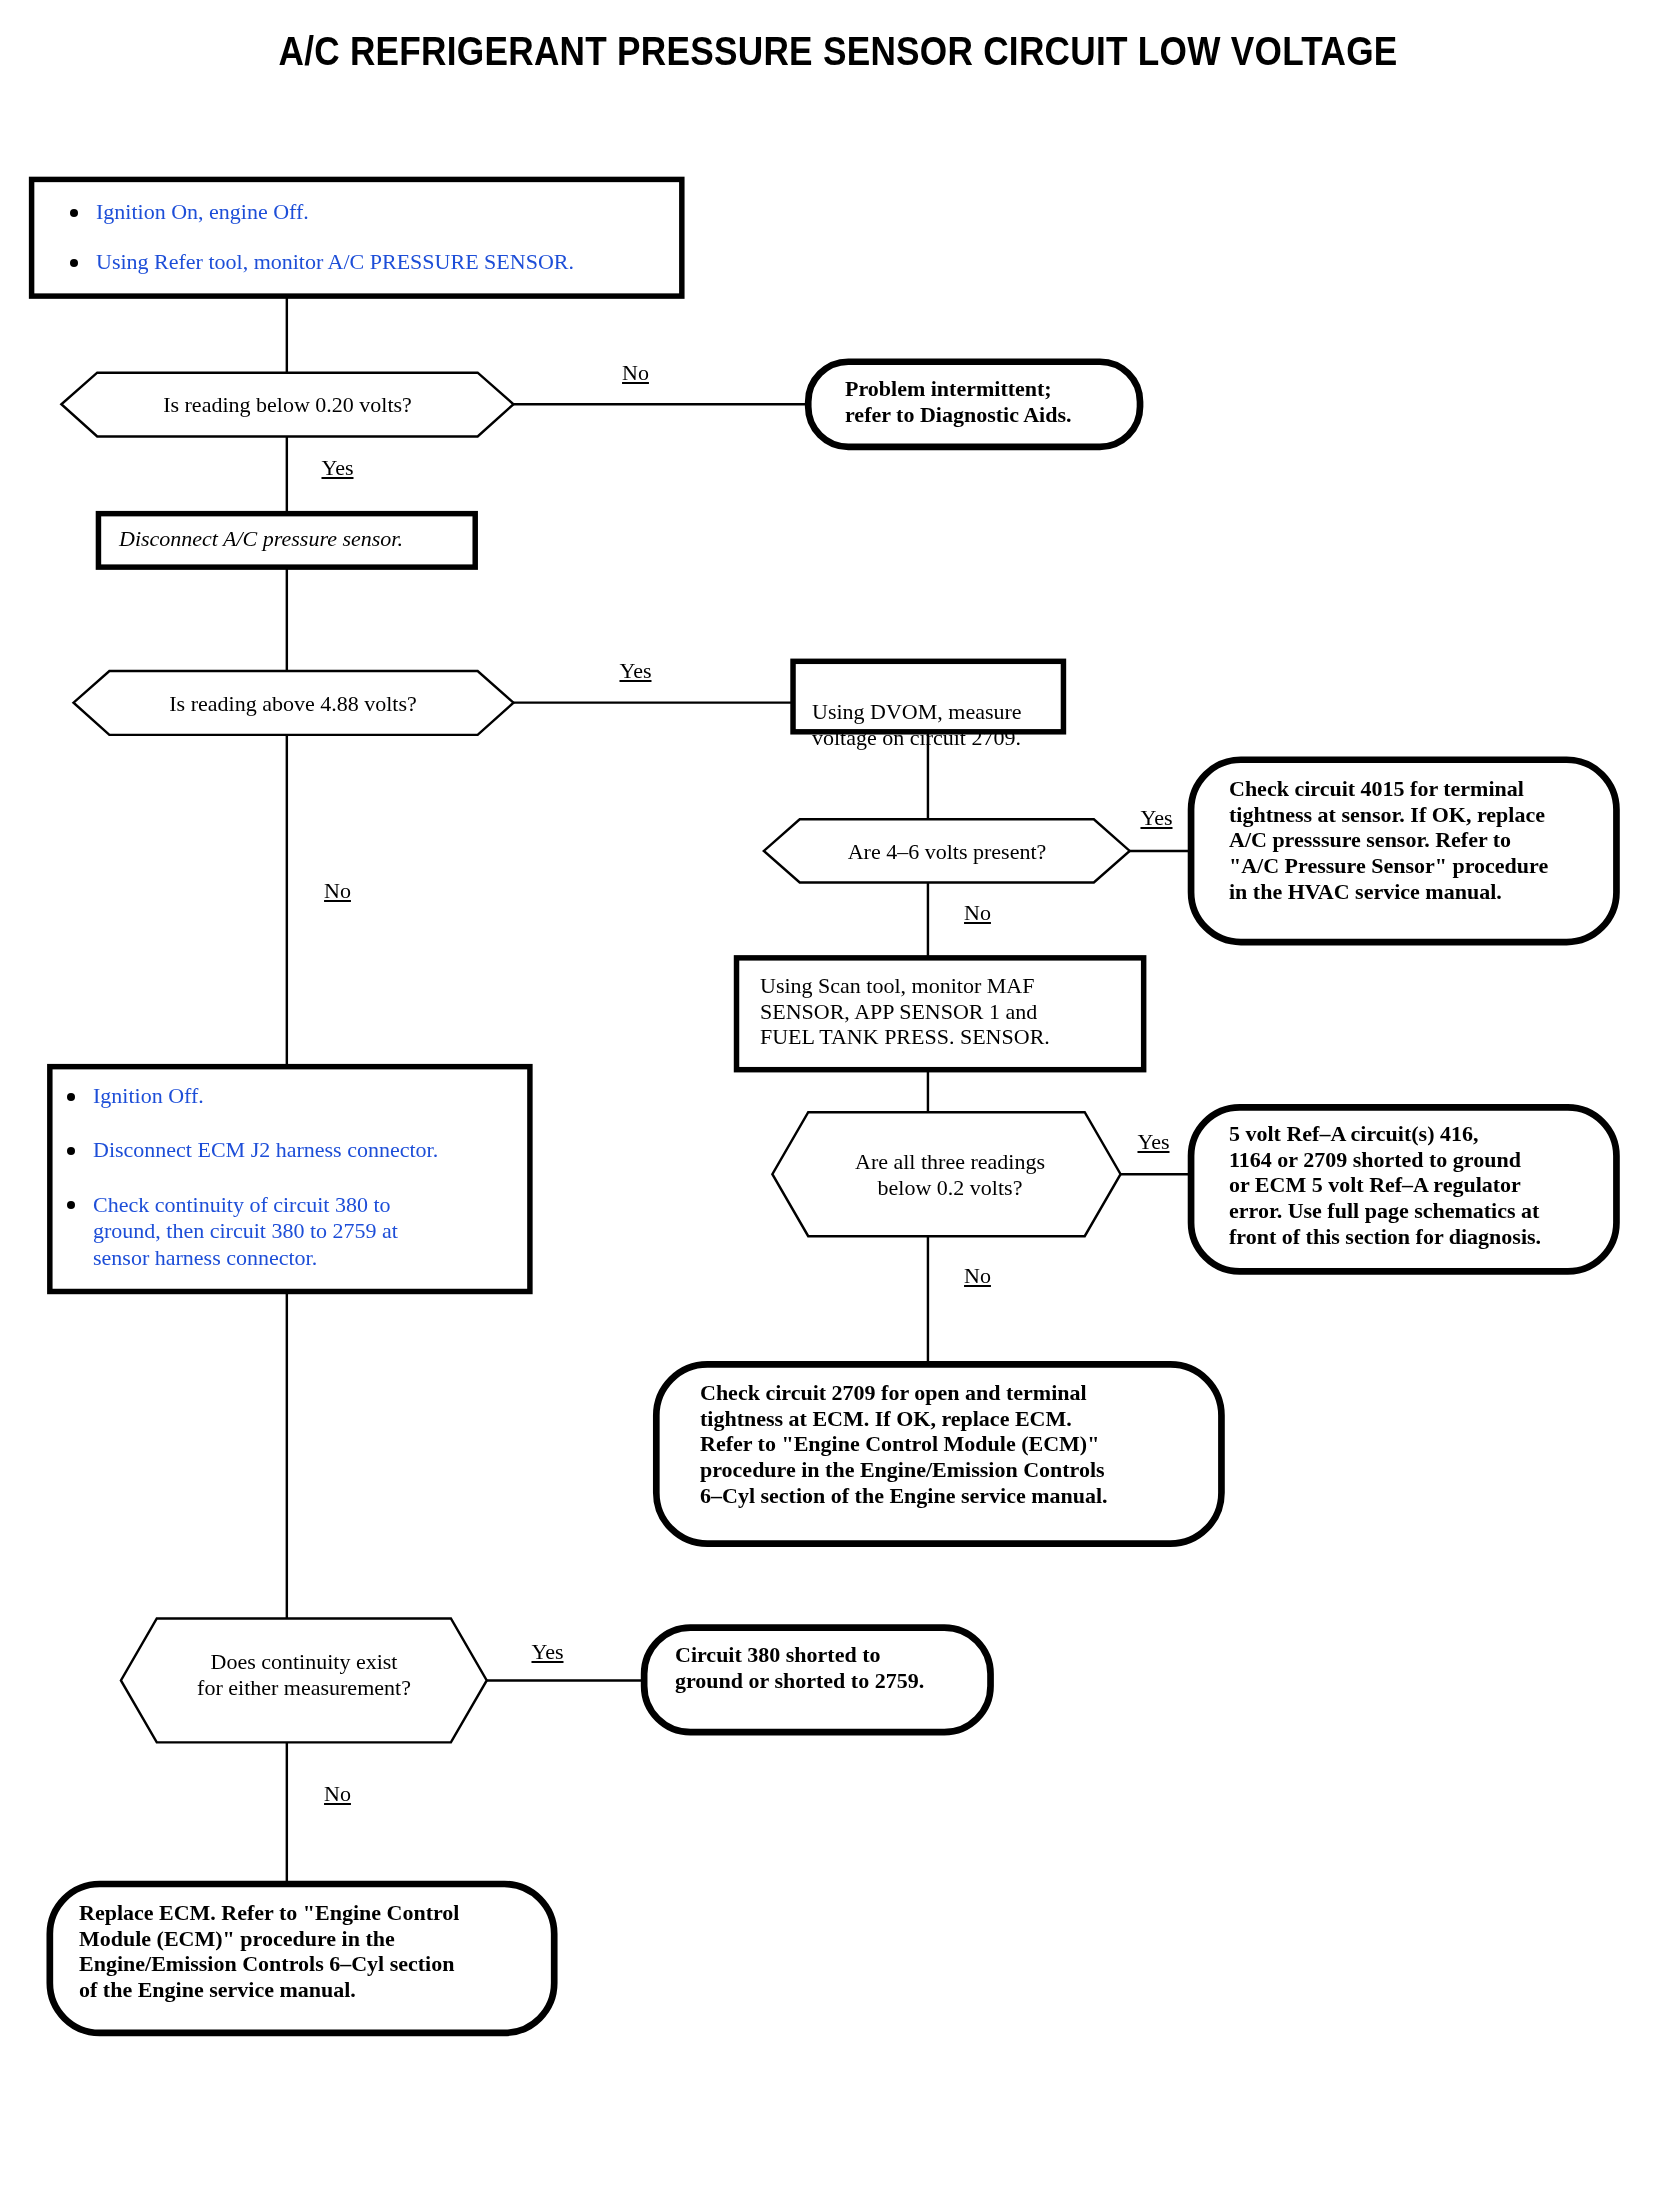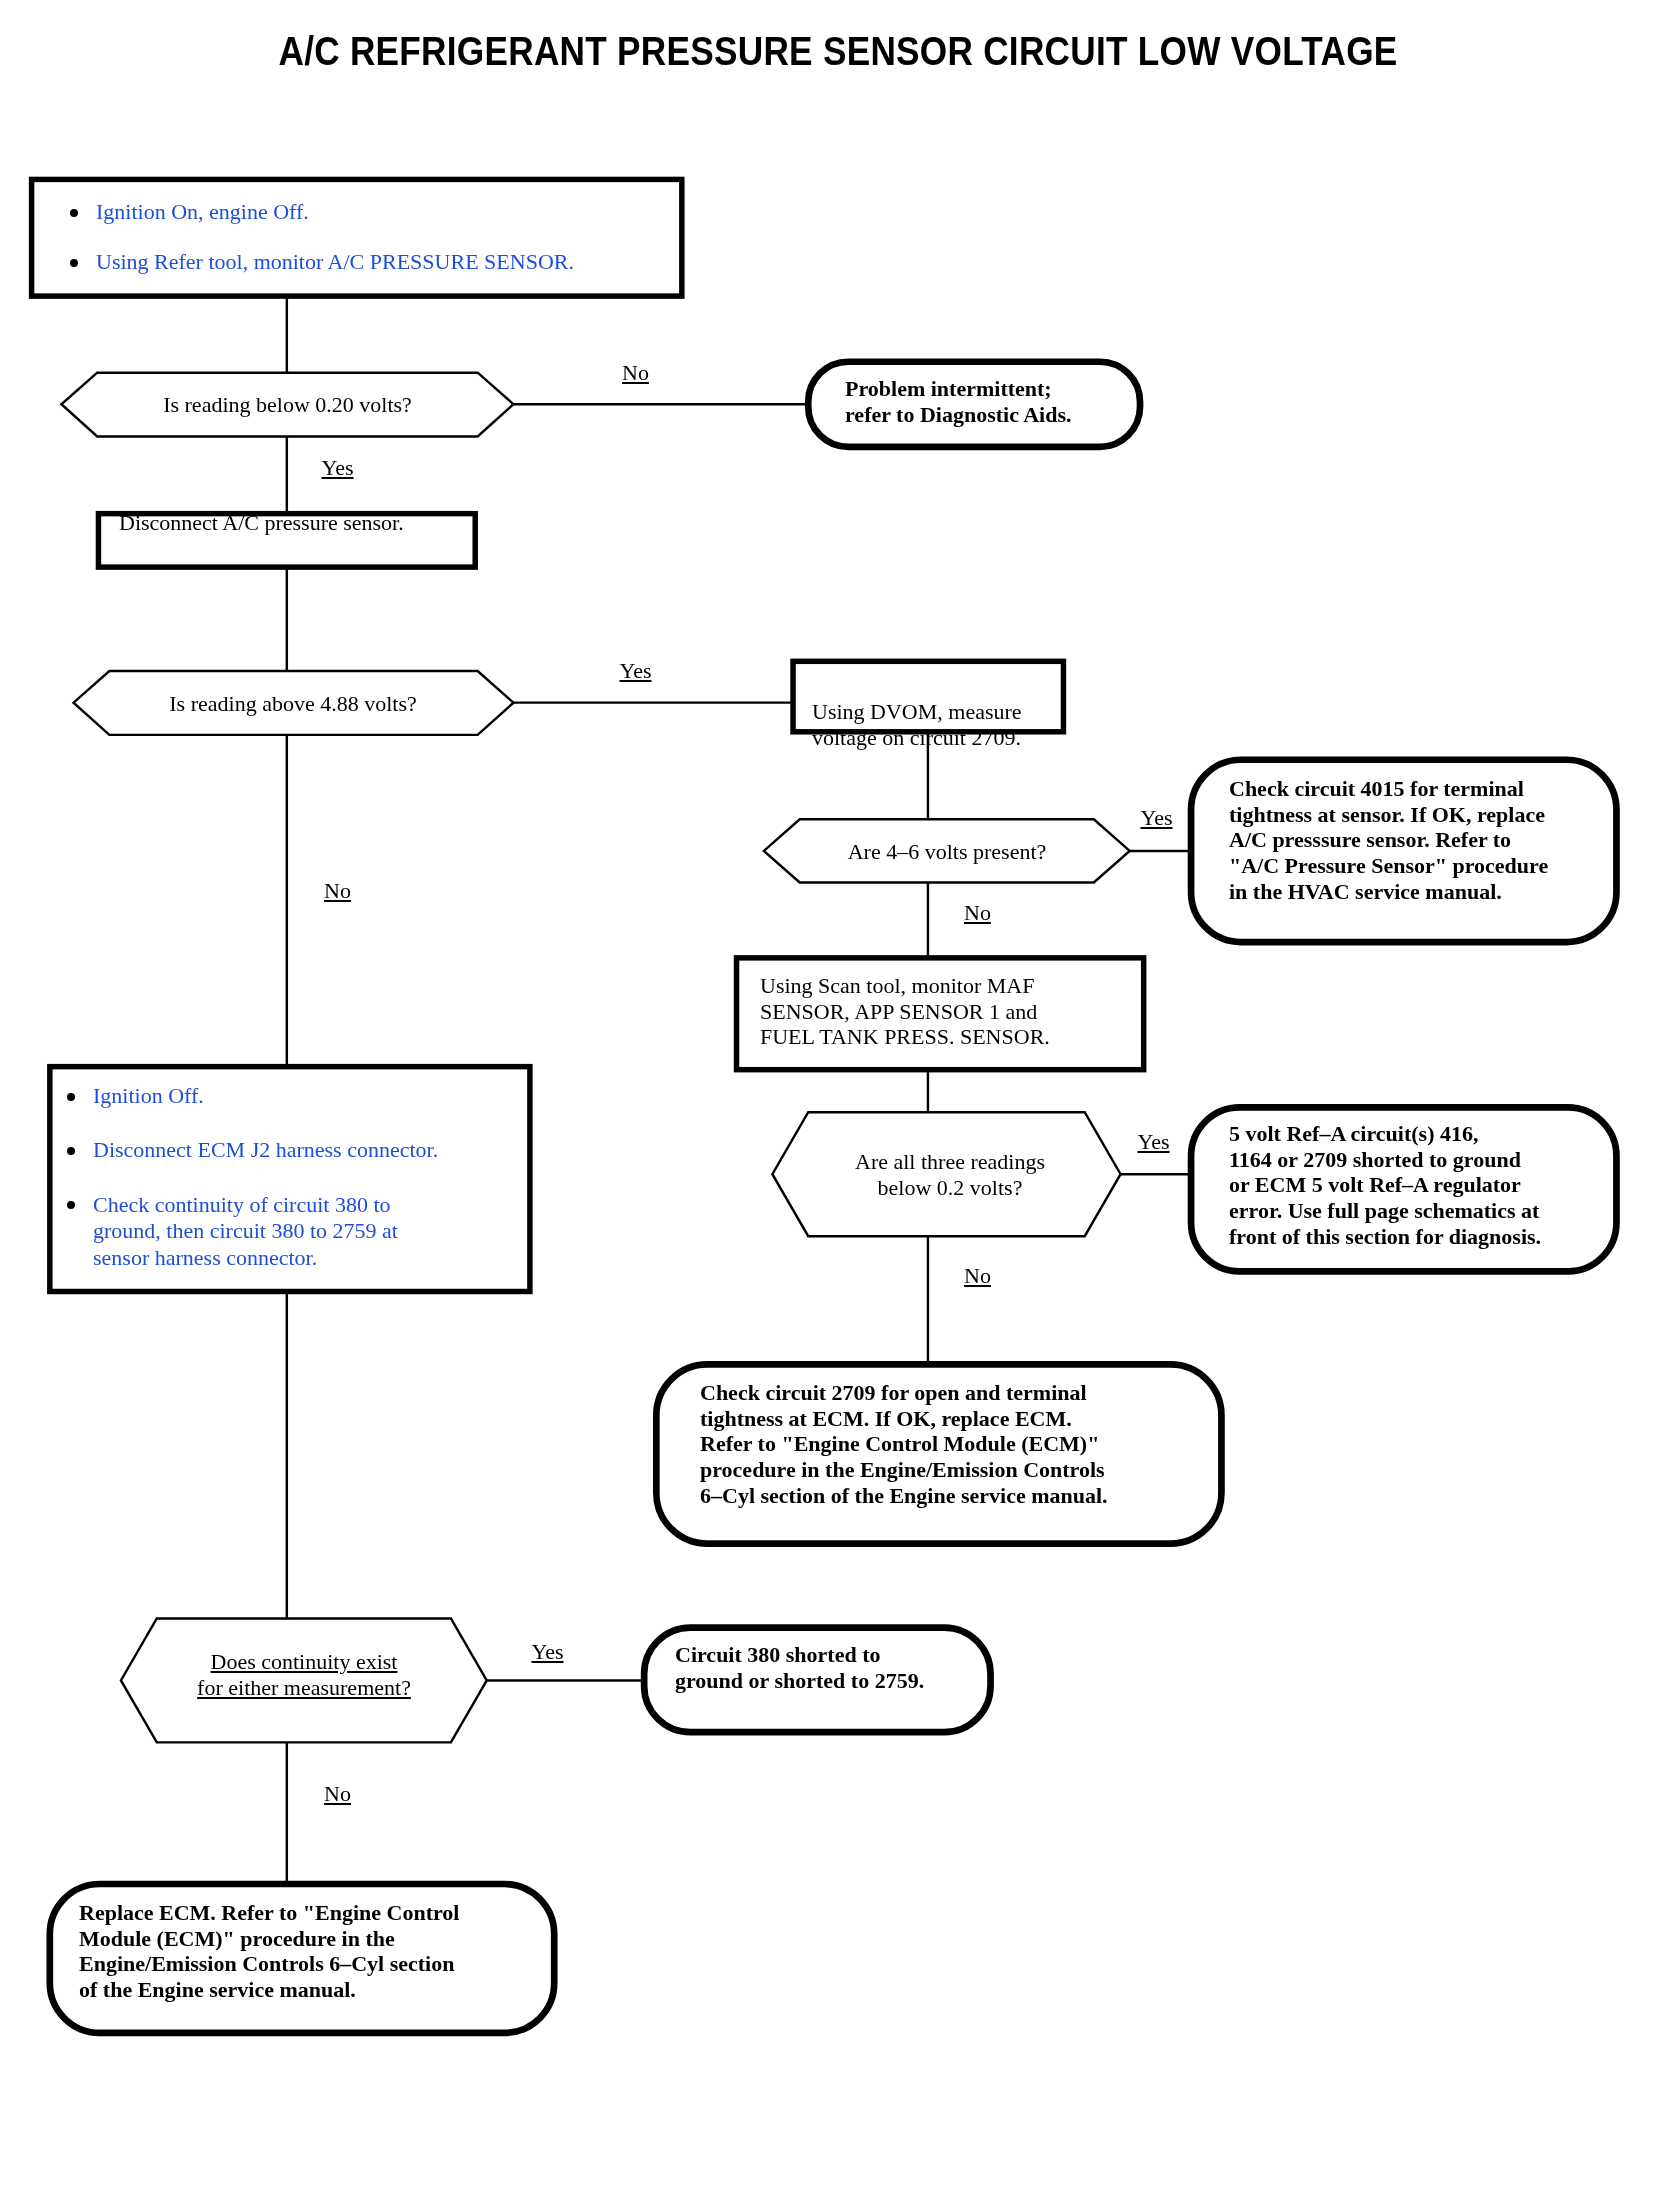--- a/index.html
+++ b/index.html
@@ -158,21 +158,21 @@
   <ul class="bullet-list" style="left:61px; top:199px; width:614px;">
     <li class="bullet-spacer-1">Ignition On, engine Off.</li>
     <li>Using Refer tool, monitor A/C PRESSURE SENSOR.</li>
   </ul>
 
   <div class="node-text txt-dec" style="left:97px; top:392px; width:381px;">Is reading below 0.20 volts?</div>
 
   <div class="node-text txt-term" style="left:845px; top:376px; width:304px;">Problem intermittent;
 refer to Diagnostic Aids.</div>
 
-  <div class="node-text txt-proc" style="left:119px; top:510px; width:353px;">Disconnect A/C pressure sensor.</div>
+  <div class="node-text txt-proc" style="left:119px; top:526px; width:353px;font-style:italic;">Disconnect A/C pressure sensor.</div>
 
   <div class="node-text txt-dec" style="left:109px; top:691px; width:368px;">Is reading above 4.88 volts?</div>
 
   <div class="node-text txt-proc" style="left:812px; top:699px; width:255px;">Using DVOM, measure
 voltage on circuit 2709.</div>
 
   <div class="node-text txt-dec" style="left:800px; top:839px; width:294px;">Are 4–6 volts present?</div>
 
   <div class="node-text txt-term" style="left:1229px; top:776px; width:389px;">Check circuit 4015 for terminal
 tightness at sensor. If OK, replace
@@ -200,21 +200,21 @@
 6–Cyl section of the Engine service manual.</div>
 
   <ul class="bullet-list" style="left:58px; top:1083px; width:480px;">
     <li class="bullet-spacer-2">Ignition Off.</li>
     <li class="bullet-spacer-2">Disconnect ECM J2  harness connector.</li>
     <li>Check continuity of circuit 380 to
 ground, then circuit 380 to 2759 at
 sensor harness connector.</li>
   </ul>
 
-  <div class="node-text txt-dec" style="left:157px; top:1649px; width:294px;text-decoration:underline;">Does continuity exist
+  <div class="node-text txt-dec" style="left:157px; top:1649px; width:294px;">Does continuity exist
 for either measurement?</div>
 
   <div class="node-text txt-term" style="left:675px; top:1642px; width:310px;">Circuit 380 shorted to
 ground or shorted to 2759.</div>
 
   <div class="node-text txt-term" style="left:79px; top:1900px; width:468px;">Replace ECM. Refer to "Engine Control
 Module (ECM)" procedure in the
 Engine/Emission Controls 6–Cyl section
 of the Engine service manual.</div>
 

